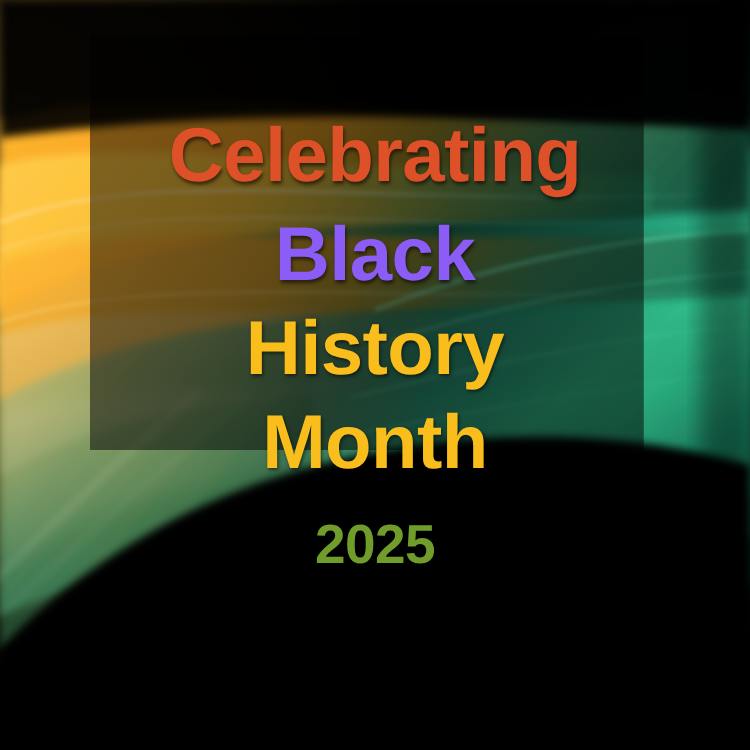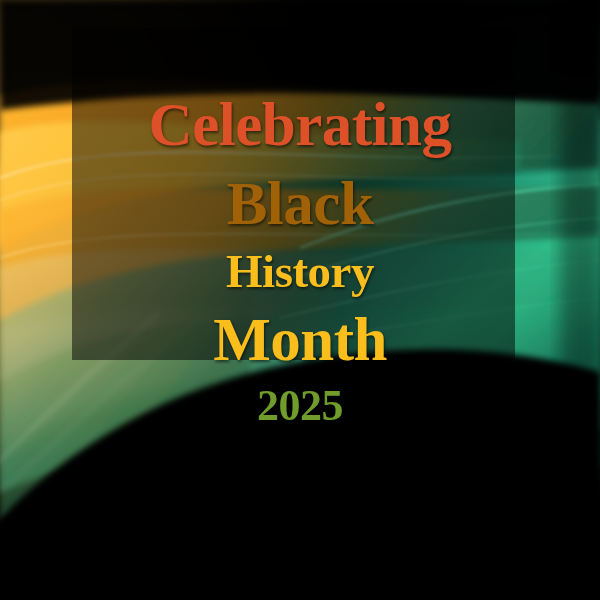--- a/index.html
+++ b/index.html
@@ -41,48 +41,48 @@
     height: 600px;
     z-index: 3;
     display: flex;
     flex-direction: column;
     align-items: center;
     justify-content: flex-start;
     padding-top: 94px;
     box-sizing: border-box;
   }
   .headline {
-    font-family: Liberation Serif, serif;
+    font-family: Liberation Sans, sans-serif;
     font-weight: bold;
     letter-spacing: -0.5px;
     line-height: 1;
     text-align: center;
     margin: 0;
     white-space: nowrap;
     text-shadow: 1px 2px 3px rgba(0,0,0,0.55);
   }
   #line-celebrating {
     font-size: 61px;
     color: #DD5028;
     margin-bottom: 18px;
   }
   #line-black {
     font-size: 61px;
     color: #F9BE1C;
     margin-bottom: 14px;
   }
   #line-history {
-    font-size: 47px;
+    font-size: 61px;
     color: #F9BE1C;
     margin-bottom: 14px;
   }
   #line-month {
     font-size: 61px;
     color: #F9BE1C;
-    margin-bottom: 14px;
+    margin-bottom: 30px;
   }
   #line-year {
     font-size: 44px;
     color: #6F9C2B;
   }
 </style>
 </head>
 <body>
 
 <div id="poster" style="background: rgb(0, 0, 0);">
@@ -216,19 +216,19 @@
 
     <path d="M0,0 L600,0 L600,104 C420,96 220,82 0,110 Z" fill="#000000" filter="url(#soften)" opacity="0.92"></path>
 
     <path d="M560,0 L600,0 L600,600 L560,600 Z" fill="#000000" opacity="0.35" filter="url(#softenBig)"></path>
   </svg>
 
   <div id="dark-overlay" style="left: 72px; top: 28px; width: 443px; height: 332px; background: rgba(0, 0, 0, 0.5);"></div>
 
   <div id="text-stack">
     <div class="headline" id="line-celebrating" style="color: rgb(221, 80, 40);">Celebrating</div>
-    <div class="headline" id="line-black" style="color: #a16207;">Black</div>
+    <div class="headline" id="line-black" style="color: #8b5cf6;">Black</div>
     <div class="headline" id="line-history" style="color: rgb(249, 190, 28);">History</div>
     <div class="headline" id="line-month" style="color: rgb(249, 190, 28);">Month</div>
     <div class="headline" id="line-year" style="color: rgb(111, 156, 43);">2025</div>
   </div>
 
 </div>
 
 </body></html>

